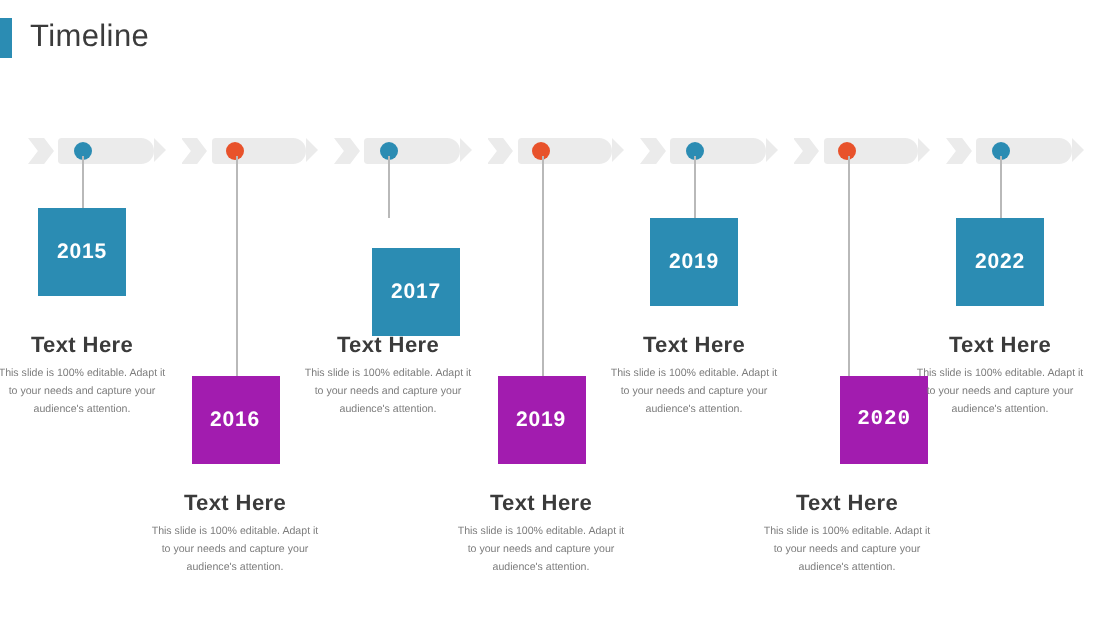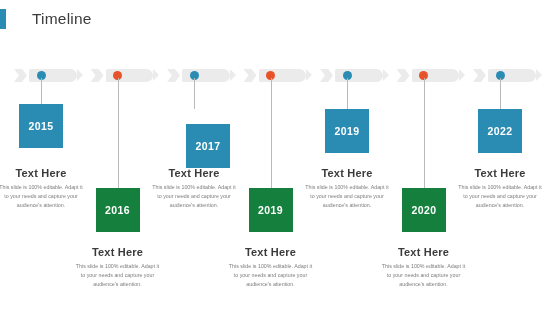--- a/index.html
+++ b/index.html
@@ -8,21 +8,21 @@
     background:#ffffff;
     font-family:"Liberation Sans","DejaVu Sans",sans-serif;
     -webkit-font-smoothing:antialiased;
   }
   #slide{position:relative;width:560px;height:315px;}
 
   
   .title-wrap{position:absolute;left:0;top:9px;display:flex;align-items:center;}
   .title-bar{width:6px;height:20px;background:#2b8cb3;}
   .title-text{
-    margin-left:26px;font-size:15.5px;color:#3b3b3b;
+    margin-left:9px;font-size:15.5px;color:#3b3b3b;
     letter-spacing:.2px;font-weight:400;white-space:nowrap;
   }
 
   
   .track{position:absolute;left:0;top:69px;width:560px;height:13px;}
   .seg{position:absolute;top:0;height:13px;}
   .seg .chev{
     position:absolute;left:0;top:0;height:13px;width:13px;
     background:#ebebeb;
     clip-path:polygon(0 0,62% 0,100% 50%,62% 100%,0 100%,38% 50%);
@@ -43,21 +43,21 @@
   .dot.orange{background:#e8522b;}
   .stem{position:absolute;width:1px;background:#b9b9b9;top:78px;}
 
   
   .ybox{
     position:absolute;width:44px;height:44px;
     display:flex;align-items:center;justify-content:center;
     color:#ffffff;font-size:10.5px;font-weight:700;letter-spacing:.4px;
   }
   .ybox.blue{background:#2b8cb3;}
-  .ybox.orange{background:#15803d;}
+  .ybox.orange{background:#a21caf;}
 
   
   .tblock{position:absolute;width:84px;text-align:center;}
   .thead{font-size:11px;font-weight:700;color:#3b3b3b;letter-spacing:.2px;margin-bottom:4px;}
   .tbody{font-size:5.3px;line-height:1.72;color:#7d7d7d;}
 </style>
 </head>
 <body>
 
 <div id="slide">
@@ -129,21 +129,21 @@
       </div>
       <div class="dot blue" style="left: 342.5px;"></div>
       <div class="stem" style="left: 347px; height: 31px;"></div>
       <div class="ybox blue" style="left: 325px; top: 109px;">2019</div>
       <div class="tblock" style="left: 305px; top: 167px;">
         <div class="thead">Text Here</div>
         <div class="tbody">This slide is 100% editable. Adapt it to your needs and capture your audience's attention.</div>
       </div>
       <div class="dot orange" style="left: 419px;"></div>
       <div class="stem" style="left: 423.5px; height: 110px;"></div>
-      <div class="ybox orange" style="left: 402px; top: 188px;">2020</div>
+      <div class="ybox orange" style="left: 420px; top: 188px; font-family: Liberation Mono, monospace;">2020</div>
       <div class="tblock" style="left: 381.5px; top: 246px;">
         <div class="thead">Text Here</div>
         <div class="tbody">This slide is 100% editable. Adapt it to your needs and capture your audience's attention.</div>
       </div>
       <div class="dot blue" style="left: 495.5px;"></div>
       <div class="stem" style="left: 500px; height: 31px;"></div>
       <div class="ybox blue" style="left: 478px; top: 109px;">2022</div>
       <div class="tblock" style="left: 458px; top: 167px;">
         <div class="thead">Text Here</div>
         <div class="tbody">This slide is 100% editable. Adapt it to your needs and capture your audience's attention.</div>

